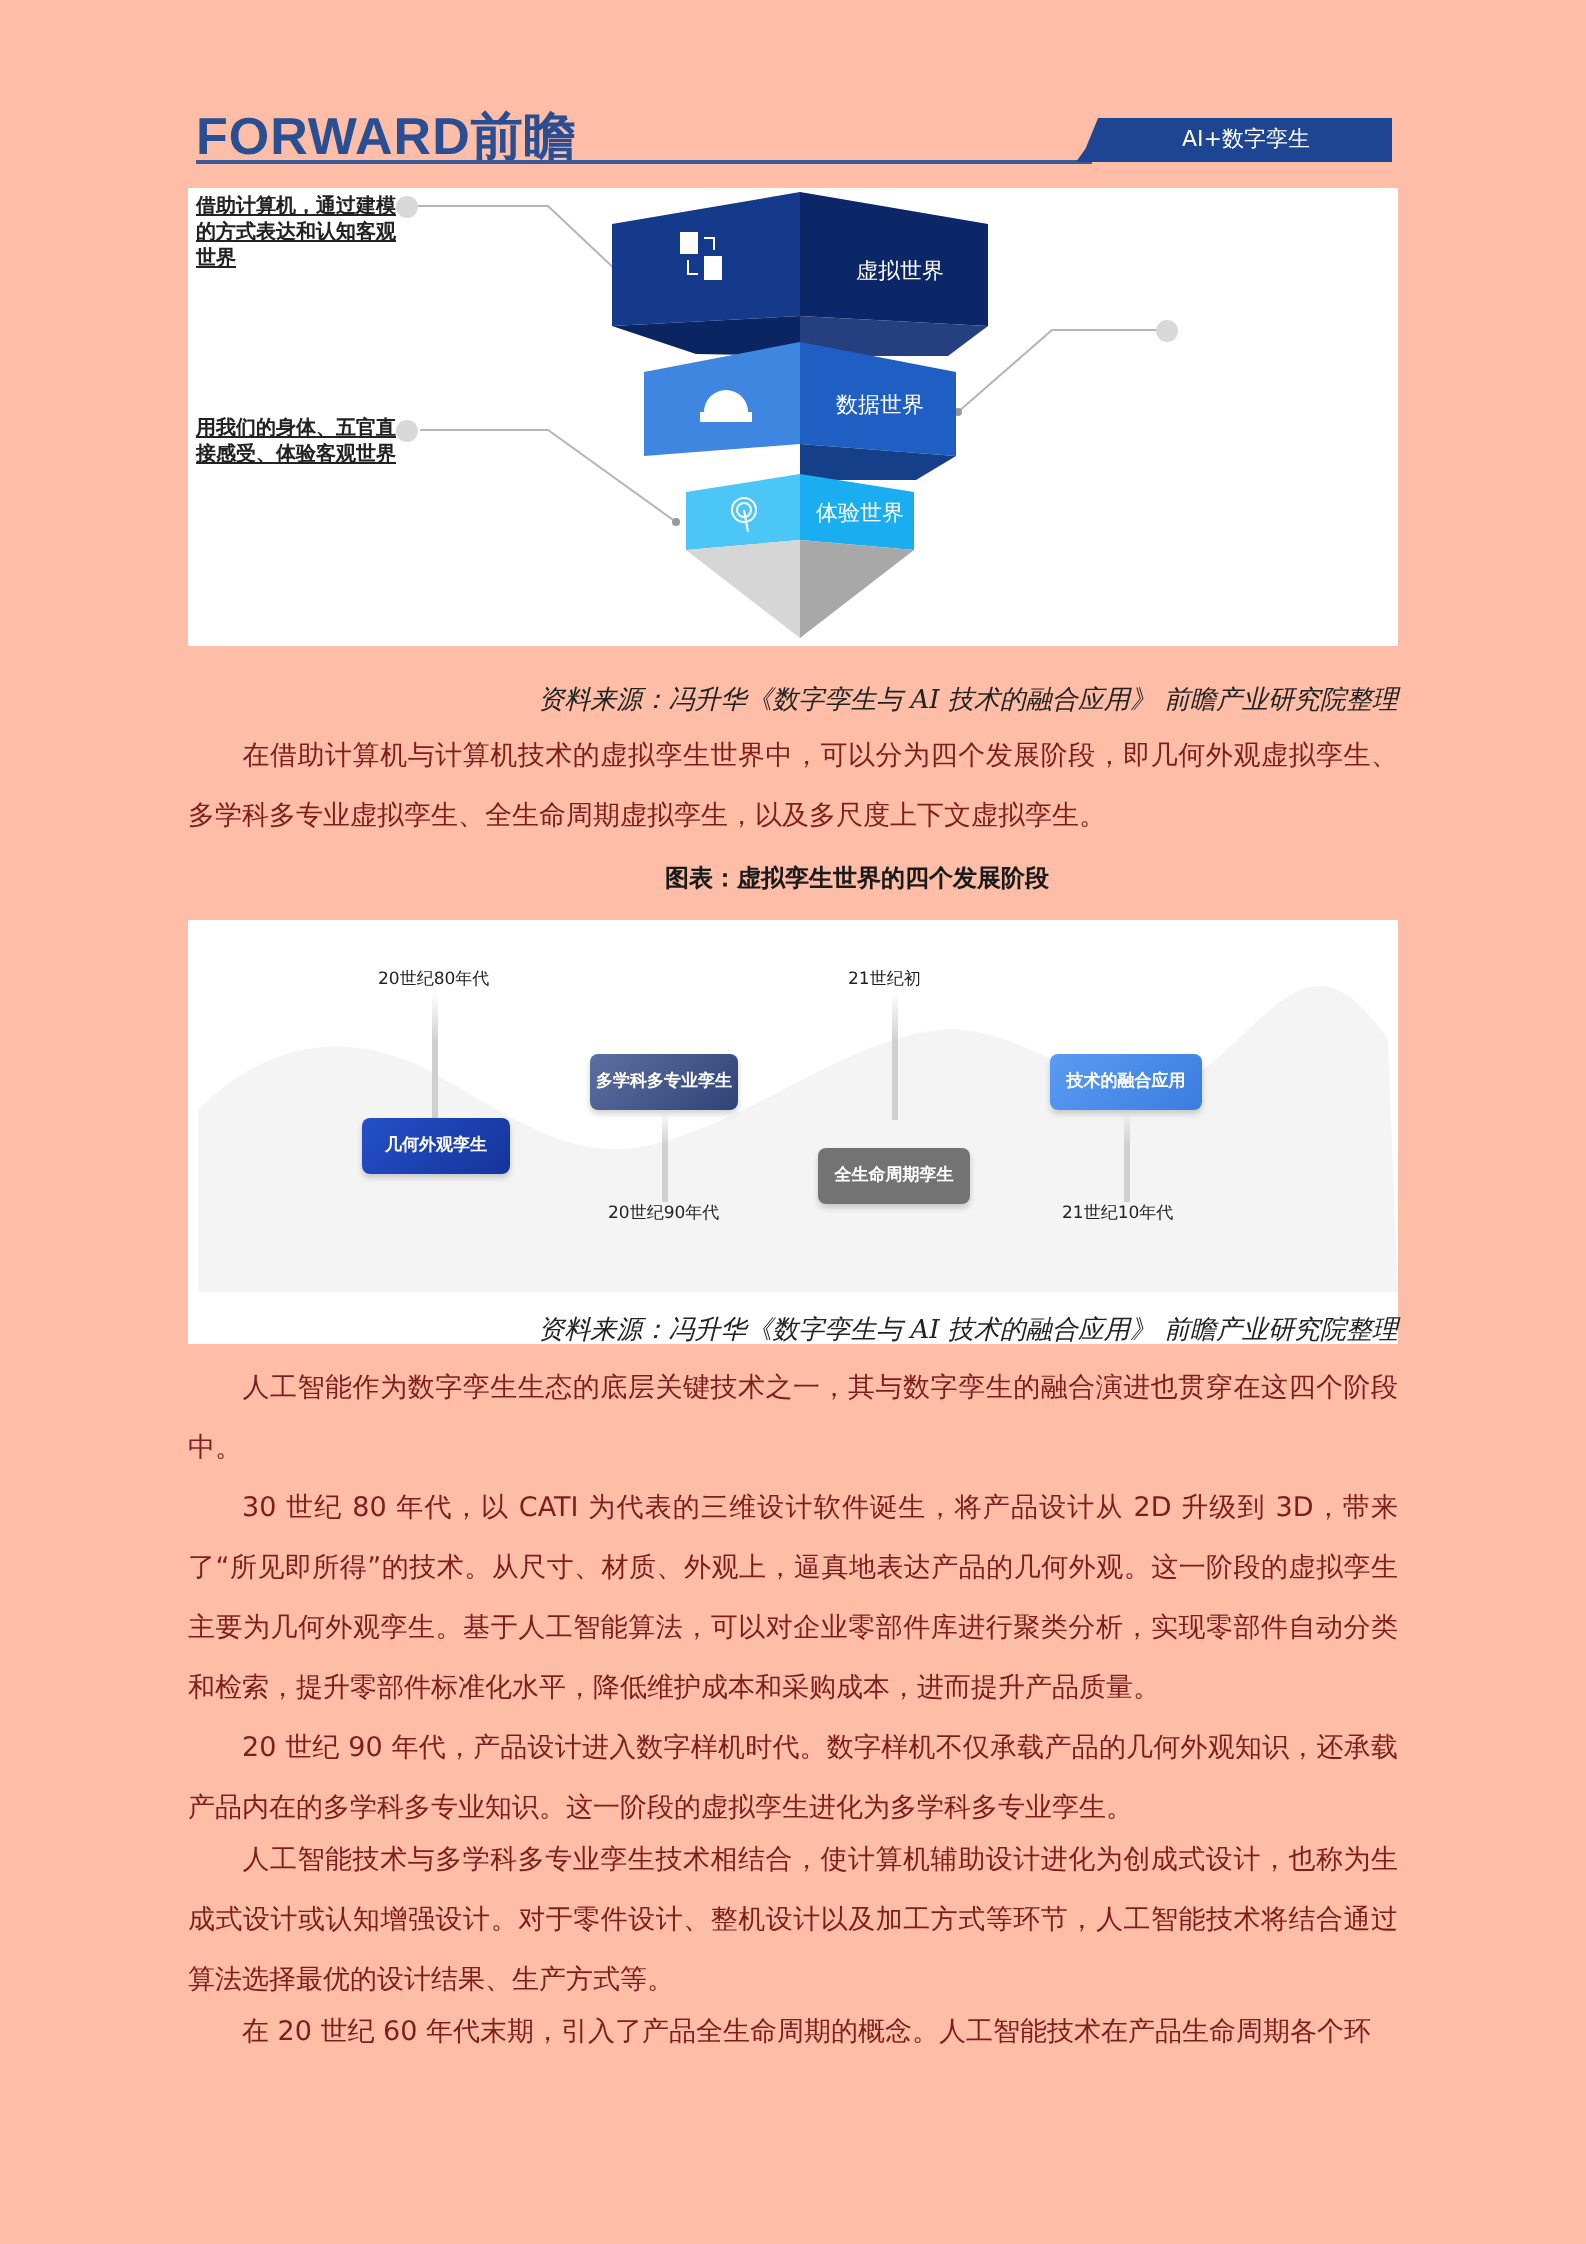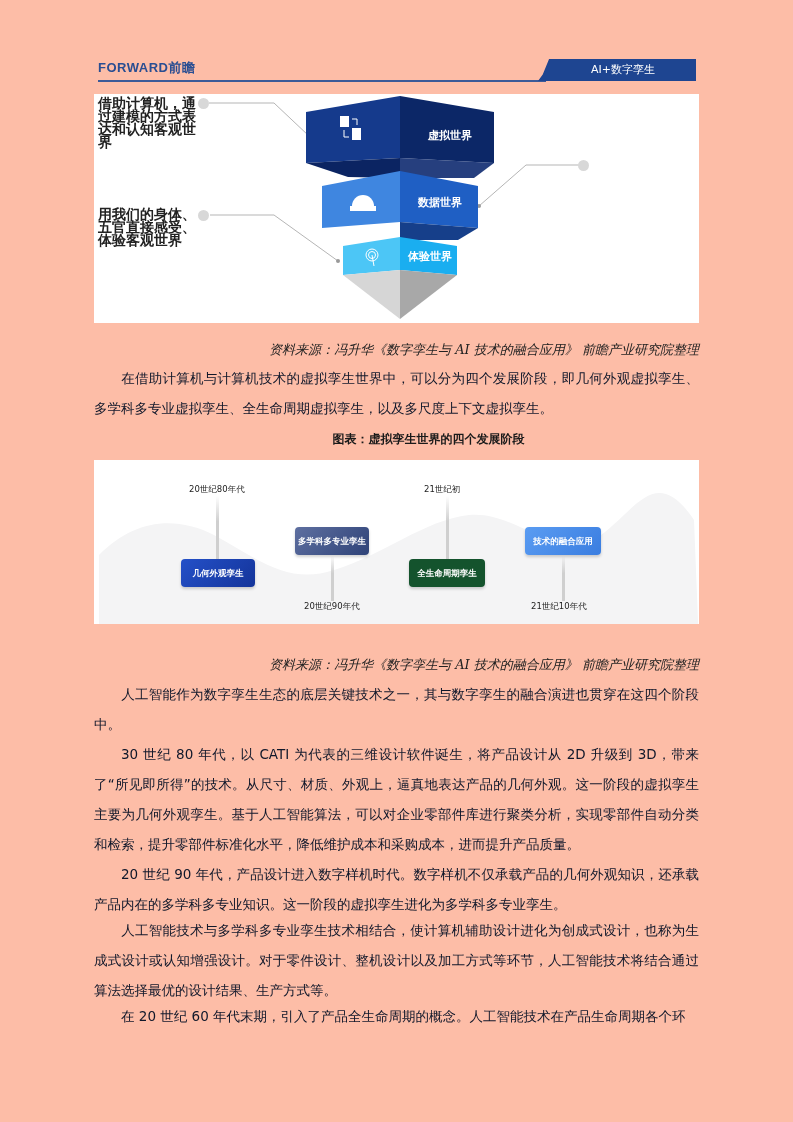--- a/index.html
+++ b/index.html
@@ -11,65 +11,65 @@
     position: relative;
     overflow: hidden;
   }
   
   .header {
     position: absolute; left: 98px; top: 57px; width: 600px; height: 24px;
   }
   .logo {
     position: absolute; left: 0; top: 0;
     font-family: "Liberation Sans", sans-serif;
-    font-weight: 700; font-size: 13px; color: #2a4e92; letter-spacing: 0.5px;
+    font-weight: 700; font-size: 26px; color: #2a4e92; letter-spacing: 0.5px;
     line-height: 22px;
   }
   .header-rule {
     position: absolute; left: 0; top: 23px; width: 448px; height: 2px; background: #3c5a98;
   }
   .header-tab {
     position: absolute; left: 440px; top: 2px; width: 158px; height: 22px;
     background: #1e4591;
     clip-path: polygon(7% 0, 100% 0, 100% 100%, 0 100%, 3% 70%);
     color: #ffffff; font-size: 11px; line-height: 22px; text-align: center;
     padding-left: 12px;
   }
   
   .fig1 {
     position: absolute; left: 94px; top: 94px; width: 605px; height: 229px;
     background: #ffffff;
   }
   .ann {
-    position: absolute; font-size: 14px; font-weight: 700; line-height: 13px; color: #222;
+    position: absolute; font-size: 10px; font-weight: 700; line-height: 13px; color: #222; text-decoration: underline;
   }
   .ann-dot {
     position: absolute; width: 11px; height: 11px; border-radius: 50%; background: #d8d8d8;
   }
   .layer-label {
-    position: absolute; color: #fff; font-size: 11px; line-height: 14px; font-weight: bold;
+    position: absolute; color: #fff; font-size: 11px; line-height: 14px;
   }
   
   .source {
     position: absolute; right: 94px; font-style: italic; font-size: 13px; color: #222;
     font-family: "DejaVu Serif", "Liberation Serif", serif;
     text-align: center;
   }
   .para {
     position: absolute; left: 94px; width: 605px; font-size: 13.5px; line-height: 30px;
-    color: #0f172a; text-align: justify;
+    color: #7f1d1d; text-align: justify;
   }
   .para .indent { display: inline-block; width: 27px; }
   .fig-title {
     position: absolute; left: 0; width: 793px; text-align: center; top: 431px;
     font-size: 12px; font-weight: 700; margin-left: 32px;
   }
   
   .fig2 {
-    position: absolute; left: 94px; top: 460px; width: 605px; height: 164px;
+    position: absolute; left: 94px; top: 460px; width: 605px; height: 212px;
     background: #ffffff; overflow: hidden;
   }
   .tl-label { position: absolute; font-size: 8.5px; color: #222; white-space: nowrap; }
   .tl-stem {
     position: absolute; width: 3px;
     background: linear-gradient(to bottom, rgba(210,210,210,0), #cfcfcf 40%, #cfcfcf);
   }
   .tl-box {
     position: absolute; border-radius: 4px; color: #fff; font-size: 8.5px; font-weight: 700;
     text-align: center; display: flex; align-items: center; justify-content: center;
@@ -153,21 +153,21 @@
   <div class="tl-label" style="left:95px;top:24px">20世纪80年代</div>
   <div class="tl-stem" style="left:122px;top:36px;height:64px"></div>
   <div class="tl-box" style="left:87px;top:99px;width:74px;height:28px;background:linear-gradient(135deg,#2450c8,#14349a)">几何外观孪生</div>
 
   <div class="tl-box" style="left:201px;top:67px;width:74px;height:28px;background:linear-gradient(135deg,#5e6fa0,#2f4378)">多学科多专业孪生</div>
   <div class="tl-stem" style="left:237px;top:95px;height:46px"></div>
   <div class="tl-label" style="left:210px;top:141px">20世纪90年代</div>
 
   <div class="tl-label" style="left:330px;top:24px">21世纪初</div>
   <div class="tl-stem" style="left:352px;top:36px;height:64px"></div>
-  <div class="tl-box" style="left:315px;top:99px;width:76px;height:28px;background:#14532d">全生命周期孪生</div>
+  <div class="tl-box" style="left:315px;top:114px;width:76px;height:28px;background:#737373">全生命周期孪生</div>
 
   <div class="tl-box" style="left:431px;top:67px;width:76px;height:28px;background:linear-gradient(135deg,#5a9cf2,#3a7de0)">技术的融合应用</div>
   <div class="tl-stem" style="left:468px;top:95px;height:46px"></div>
   <div class="tl-label" style="left:437px;top:141px">21世纪10年代</div>
 </div>
 
 <div class="source" style="top:656px">资料来源：冯升华《数字孪生与 AI 技术的融合应用》 前瞻产业研究院整理</div>
 
 <div class="para" style="top:679px">
   <span class="indent"></span><span>人工智能作为数字孪生生态的底层关键技术之一，其与数字孪生的融合演进也贯穿在这四个阶段中。</span>

